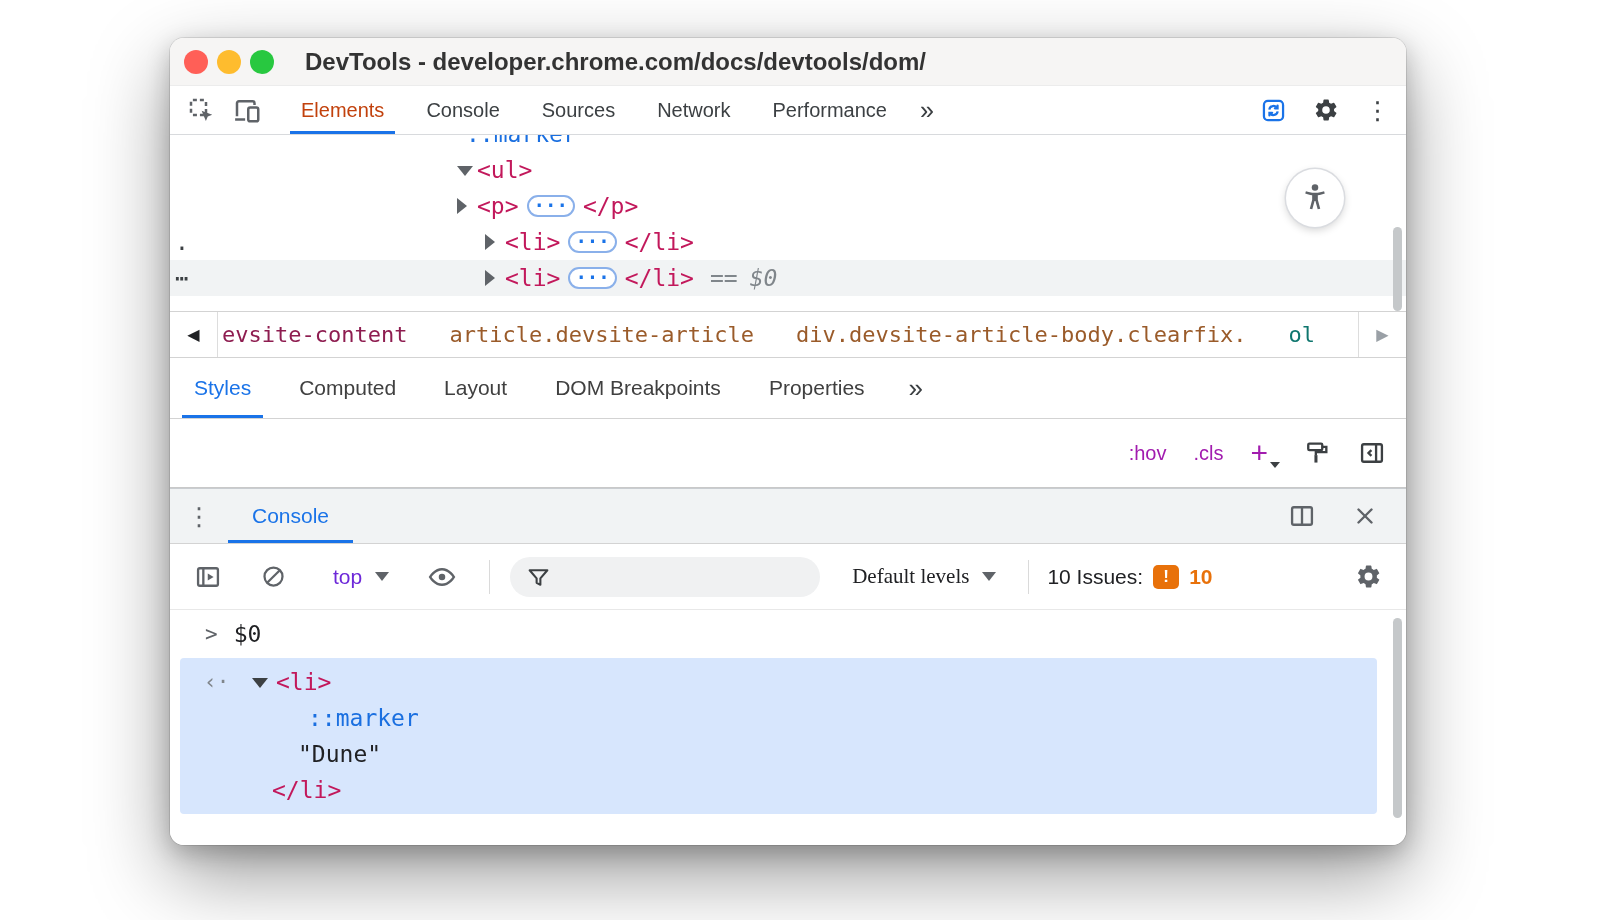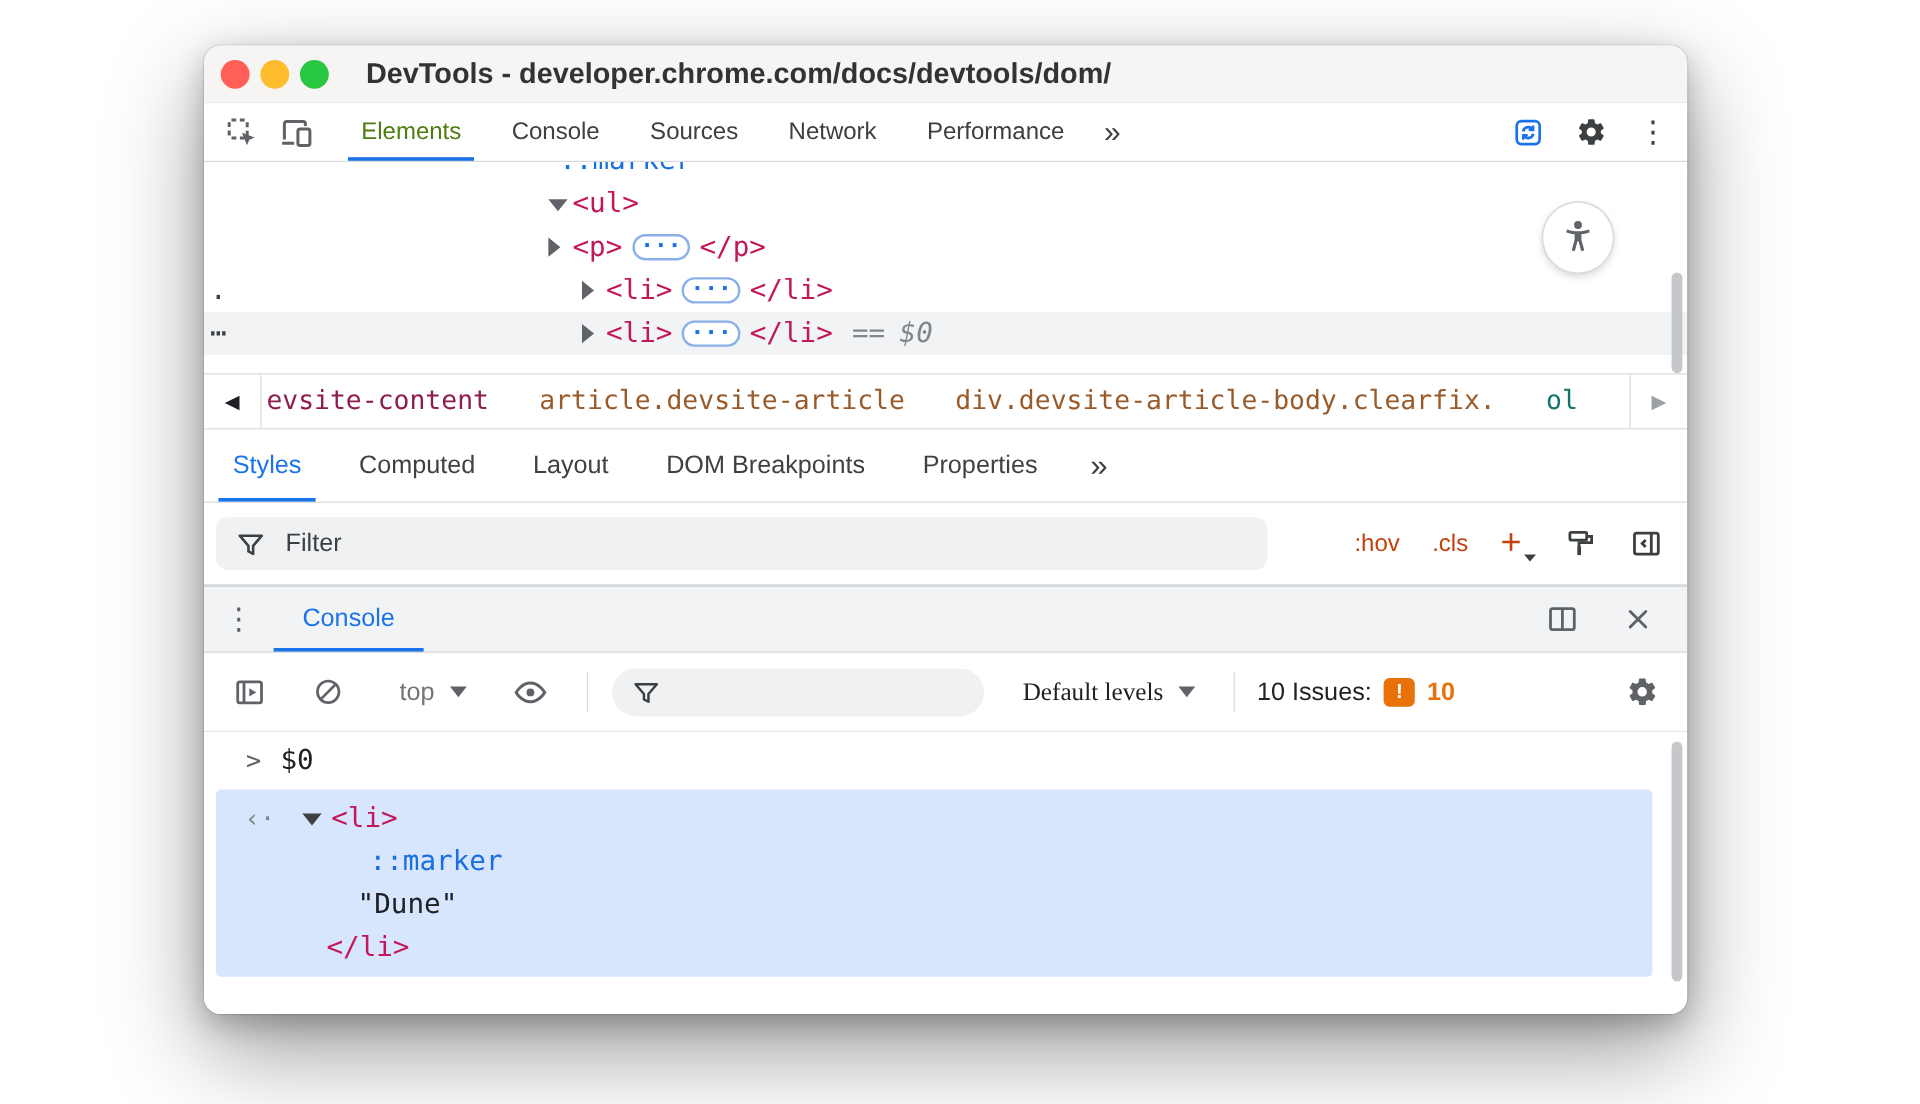--- a/index.html
+++ b/index.html
@@ -17,21 +17,21 @@
   .titlebar { flex:0 0 48px; background:#f6f5f4; display:flex; align-items:center; padding-left:14px; border-bottom:1px solid #ececec; }
   .light { width:24px; height:24px; border-radius:50%; margin-right:9px; display:inline-block; }
   .light.red{background:#ff5f57}.light.yellow{background:#febc2e}.light.green{background:#28c840}
   .window-title { margin-left:22px; font-size:24px; font-weight:700; color:#333; }
 
   
   .main-toolbar { flex:0 0 49px; border-bottom:1px solid #d8dadd; display:flex; align-items:stretch; padding:0 16px 0 8px; background:#fff; }
   .tb-icon { width:46px; border:none; background:none; display:flex; align-items:center; justify-content:center; cursor:pointer; }
   .panel-tabs { display:flex; margin-left:10px; }
   .ptab { display:flex; align-items:center; padding:0 21px; font-size:20px; color:#3c4043; position:relative; cursor:pointer; }
-  .ptab.active { color:#4d7c0f;justify-content:center; }
+  .ptab.active { color:#c2410c;justify-content:center; }
   .ptab.active::after { content:""; position:absolute; left:10px; right:10px; bottom:0; height:3px; background:#1a73e8; }
   .more-tabs { display:flex; align-items:center; padding:0 12px; font-size:25px; color:#3c4043; background:none; border:none; cursor:pointer; }
   .tb-right { margin-left:auto; display:flex; align-items:center; gap:26px; }
   .icon-btn { border:none; background:none; display:flex; align-items:center; justify-content:center; cursor:pointer; }
   .kebab { font-size:25px; color:#3c4043; line-height:1; }
 
   
   .dom-area { flex:0 0 176px; position:relative; overflow:hidden; font-family:"DejaVu Sans Mono",monospace; font-size:23px; color:#202124; background:#fff; }
   .dom-line { position:relative; height:36px; line-height:36px; white-space:nowrap; }
   .dom-line.clipped { margin-top:-19px; }
@@ -79,35 +79,35 @@
   .stab.active::after { content:""; position:absolute; left:12px; right:12px; bottom:0; height:3px; background:#1a73e8; }
   .styles-more { display:flex; align-items:center; padding:0 20px; font-size:26px; color:#3c4043; background:none; border:none; cursor:pointer; }
 
   
   .filter-row { flex:0 0 69px; border-bottom:1px solid #c9c9c9; display:flex; align-items:center; padding:0 20px 0 10px; background:#fff; }
   .filter-input-wrap { position:relative; width:876px; height:44px; }
   .filter-input { width:100%; height:100%; border:none; outline:none; background:#f0f1f2; border-radius:10px; padding:0 16px 0 58px; font-size:21px; color:#202124; font-family:"Liberation Sans",sans-serif; }
   .filter-input::placeholder { color:#3c4043; opacity:1; }
   .in-input-icon { position:absolute; left:16px; top:10px; pointer-events:none; }
   .filter-controls { margin-left:auto; display:flex; align-items:center; gap:27px; color:#3c4043; font-size:20px; }
-  .text-btn { background:none; border:none; color:#c2410c; font-size:20px; cursor:pointer; font-family:"Liberation Sans",sans-serif; }
+  .text-btn { background:none; border:none; color:#a21caf; font-size:20px; cursor:pointer; font-family:"Liberation Sans",sans-serif; }
   .plus-wrap { position:relative; font-size:30px; line-height:1; padding-right:8px; }
   .plus-caret { position:absolute; right:-4px; bottom:0; width:0; height:0; border-left:5px solid transparent; border-right:5px solid transparent; border-top:6px solid #3c4043; }
 
   
   .drawer-header { flex:0 0 56px; background:#f1f3f4; border-top:1px solid #c9cdd1; border-bottom:1px solid #d3d3d3; display:flex; align-items:stretch; }
   .drawer-kebab { width:58px; display:flex; align-items:center; justify-content:center; font-size:25px; color:#5f6368; background:none; border:none; cursor:pointer; }
   .drawer-tab { display:flex; align-items:center; padding:0 24px; font-size:21px; font-weight:500; color:#1a73e8; position:relative; cursor:pointer; }
   .drawer-tab::after { content:""; position:absolute; left:0; right:0; bottom:0; height:3px; background:#1a73e8; }
   .drawer-right { margin-left:auto; display:flex; align-items:center; gap:36px; padding-right:28px; }
 
   
   .console-toolbar { flex:0 0 66px; border-bottom:1px solid #e8e8e8; display:flex; align-items:center; padding:0 24px; background:#fff; }
   .ct-gap { margin-left:38px; }
-  .ctx-select { display:flex; align-items:center; gap:13px; font-size:21px; color:#737373; background:none; border:none; cursor:pointer; margin-left:46px; font-family:"Liberation Sans",sans-serif; }
+  .ctx-select { display:flex; align-items:center; gap:13px; font-size:21px; color:#6d28d9; background:none; border:none; cursor:pointer; margin-left:46px; font-family:"Liberation Sans",sans-serif; }
   .caret-down { width:0; height:0; border-left:7px solid transparent; border-right:7px solid transparent; border-top:9px solid #5f6368; }
   .vdiv { width:1px; height:34px; background:#dadada; margin-left:32px; }
   .console-pill { position:relative; width:310px; height:40px; background:#f0f1f2; border-radius:20px; margin-left:20px; }
   .console-pill input { position:absolute; left:52px; top:0; width:245px; height:100%; border:none; outline:none; background:transparent; font-size:20px; color:#202124; }
   .console-pill .in-input-icon { top:8px; }
   .levels-select { display:flex; align-items:center; gap:13px; font-size:21px; color:#202124; background:none; border:none; cursor:pointer; margin-left:32px; font-family:Liberation Serif, serif;justify-content:center; }
   .issues-btn { display:flex; align-items:center; gap:10px; font-size:21px; color:#202124; background:none; border:none; cursor:pointer; margin-left:18px; font-family:"Liberation Sans",sans-serif; }
   .issue-badge { width:26px; height:24px; background:#e8710a; border-radius:5px; color:#fff; font-weight:bold; font-size:17px; display:flex; align-items:center; justify-content:center; }
   .issue-count { color:#e8710a; font-weight:600; }
   .console-gear { margin-left:auto; }
@@ -255,26 +255,20 @@
         </div>
       <div class="stab">
           <span>Properties</span>
         </div>
       <button class="styles-more">
           <span>»</span>
         </button>
     </div>
 
     <div class="filter-row">
-      <div class="filter-input-wrap">
-        <svg class="in-input-icon" viewBox="0 0 24 24" width="26" height="26">
-            <path d="M3.5 5h17l-6.7 7.8V19l-3.6-1.9v-4.3z" fill="none" stroke="#3c4043" stroke-width="2" stroke-linejoin="round"></path>
-          </svg>
-        <input class="filter-input" type="text" placeholder="Filter" style="">
-      </div>
       <div class="filter-controls">
         <button class="text-btn">:hov</button>
         <button class="text-btn">.cls</button>
         <button class="text-btn plus-wrap"><span>+</span><span class="plus-caret"></span></button>
         <button class="icon-btn">
           <svg viewBox="0 0 24 24" width="28" height="28" fill="none" stroke="#3c4043" stroke-width="2">
             <rect x="4.5" y="4" width="12" height="5.5" rx="1"></rect>
             <path d="M16.5 6.8h3.5v4.5h-9v2.6"></path>
             <rect x="9.8" y="13.8" width="2.6" height="6.4" fill="#3c4043" stroke="none"></rect>
           </svg>

